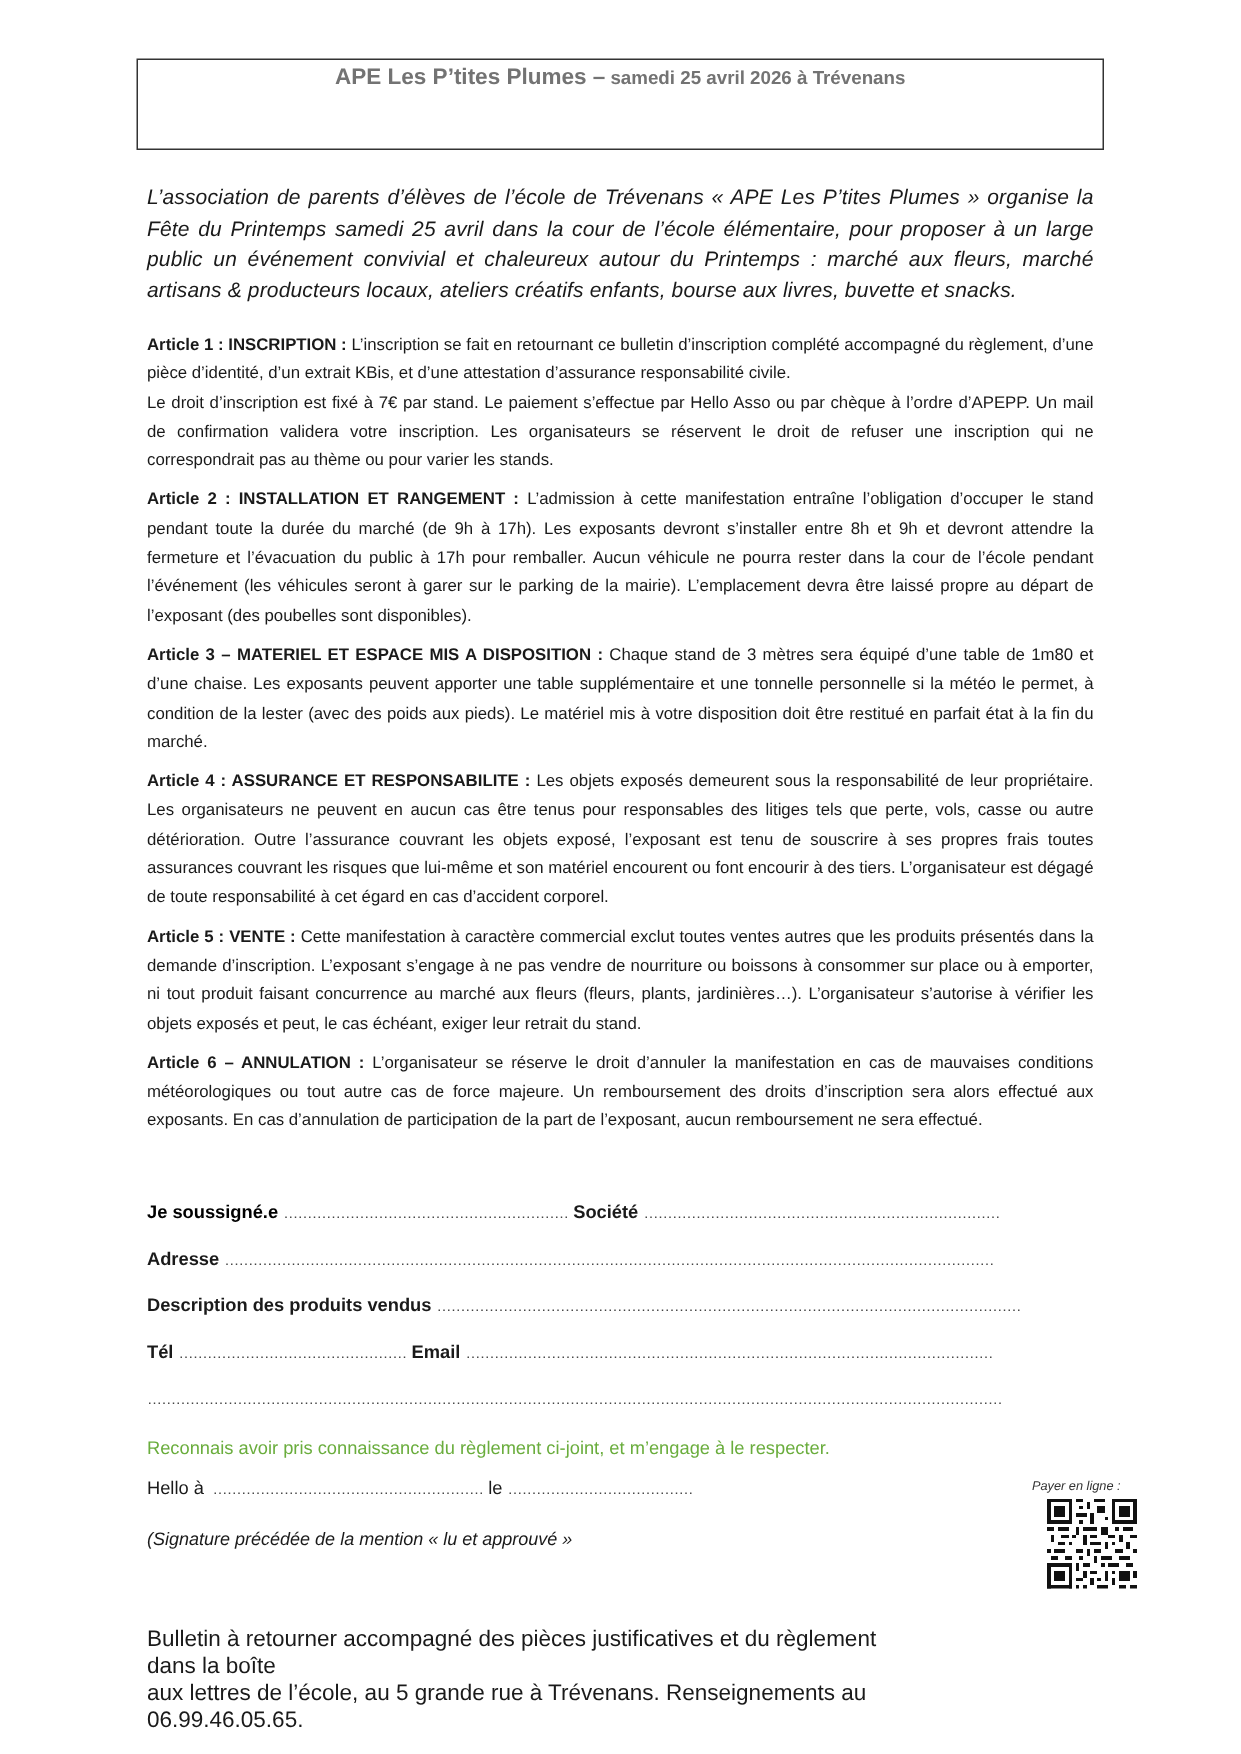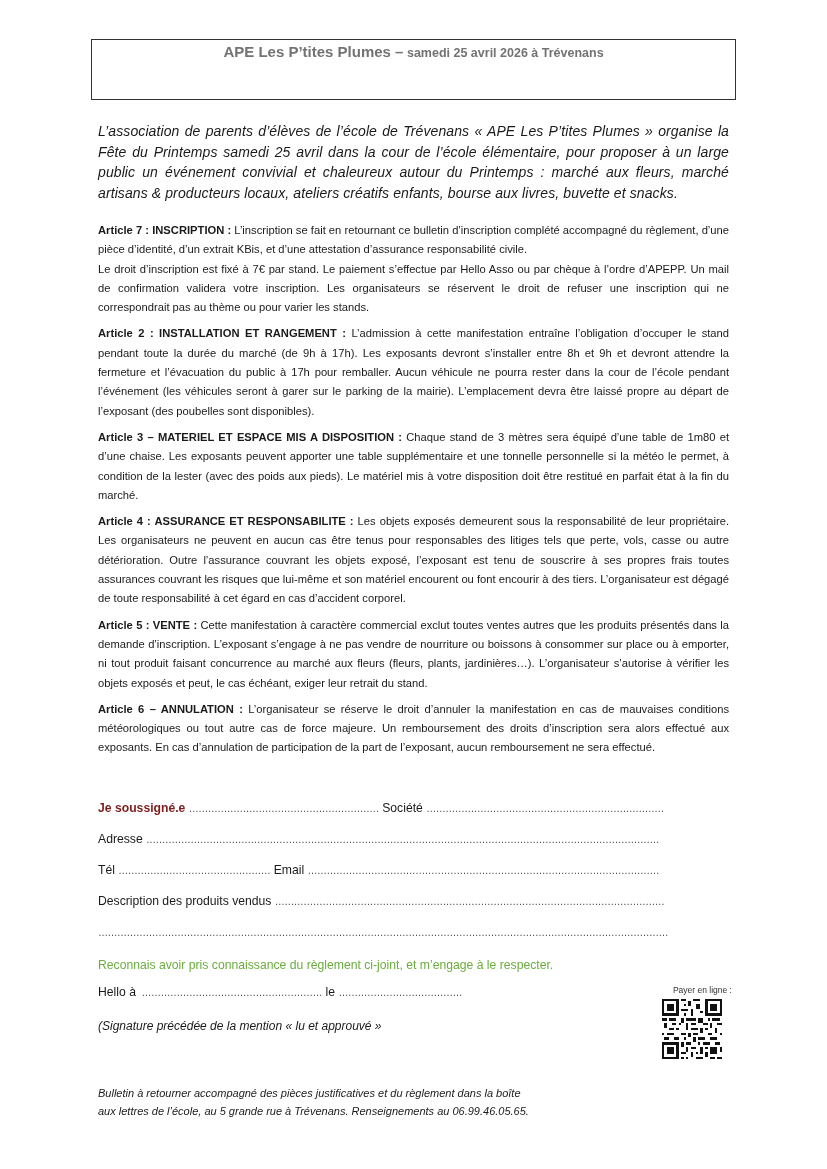--- a/index.html
+++ b/index.html
@@ -80,23 +80,24 @@
       font-size: 12.2px;
     }
     .form-row {
       height: 31px;
       line-height: 24px;
       white-space: nowrap;
       overflow: hidden;
     }
     .form-row .label {
       display: inline;
+      font-weight: bold;
     }
     .form-row .label.green {
-      color: #7f1d1d;
+      color: #000000;
       font-weight: bold;
       text-align: right;
     }
     .dots {
       display: inline;
       color: #444;
       letter-spacing: -0.5px;
       font-size: 10px;
     }
     .commit {
@@ -115,60 +116,60 @@
     }
     .signature-note {
       position: absolute;
       left: 98px;
       top: 1019px;
       font-style: italic;
       font-size: 12px;
     }
     .qr-block {
       position: absolute;
-      left: 652px;
+      left: 688px;
       top: 985px;
       width: 80px;
-      text-align: right;
+      text-align: left;
+      font-style: italic;
     }
     .qr-label {
       font-size: 8.5px;
       color: #333;
       margin-bottom: 4px;
     }
     .qr-code {
       width: 60px;
       height: 60px;
       margin: 0 auto;
       display: block;
     }
     .footer {
       position: absolute;
       left: 98px;
       top: 1084px;
       width: 520px;
-      font-style: italic;
-      font-size: 11px;
+      font-size: 15px;
       line-height: 18px;
     }
   </style>
 </head>
 <body>
 
 <div class="header-box">
   <div class="header-sub">
     <span>APE Les P’tites Plumes –</span><span class="small"> samedi 25 avril 2026 à Trévenans</span>
   </div>
 </div>
 
 <div class="intro">L’association de parents d’élèves de l’école de Trévenans « APE Les P’tites Plumes » organise la Fête du Printemps samedi 25 avril dans la cour de l’école élémentaire, pour proposer à un large public un événement convivial et chaleureux autour du Printemps : marché aux fleurs, marché artisans &amp; producteurs locaux, ateliers créatifs enfants, bourse aux livres, buvette et snacks.</div>
 
 <div class="articles">
   <div class="article">
-    <p><span class="heading">Article 7 : INSCRIPTION :</span><span> L’inscription se fait en retournant ce bulletin d’inscription complété accompagné du règlement, d’une pièce d’identité, d’un extrait KBis, et d’une attestation d’assurance responsabilité civile.</span></p>
+    <p><span class="heading">Article 1 : INSCRIPTION :</span><span> L’inscription se fait en retournant ce bulletin d’inscription complété accompagné du règlement, d’une pièce d’identité, d’un extrait KBis, et d’une attestation d’assurance responsabilité civile.</span></p>
     <p>Le droit d’inscription est fixé à 7€ par stand. Le paiement s’effectue par Hello Asso ou par chèque à l’ordre d’APEPP. Un mail de confirmation validera votre inscription. Les organisateurs se réservent le droit de refuser une inscription qui ne correspondrait pas au thème ou pour varier les stands.</p>
   </div>
   <div class="article">
     <p><span class="heading">Article 2 : INSTALLATION ET RANGEMENT :</span><span> L’admission à cette manifestation entraîne l’obligation d’occuper le stand pendant toute la durée du marché (de 9h à 17h). Les exposants devront s’installer entre 8h et 9h et devront attendre la fermeture et l’évacuation du public à 17h pour remballer. Aucun véhicule ne pourra rester dans la cour de l’école pendant l’événement (les véhicules seront à garer sur le parking de la mairie). L’emplacement devra être laissé propre au départ de l’exposant (des poubelles sont disponibles).</span></p>
   </div>
   <div class="article">
     <p><span class="heading">Article 3 – MATERIEL ET ESPACE MIS A DISPOSITION :</span><span> Chaque stand de 3 mètres sera équipé d’une table de 1m80 et d’une chaise. Les exposants peuvent apporter une table supplémentaire et une tonnelle personnelle si la météo le permet, à condition de la lester (avec des poids aux pieds). Le matériel mis à votre disposition doit être restitué en parfait état à la fin du marché.</span></p>
   </div>
   <div class="article">
     <p><span class="heading">Article 4 : ASSURANCE ET RESPONSABILITE :</span><span> Les objets exposés demeurent sous la responsabilité de leur propriétaire. Les organisateurs ne peuvent en aucun cas être tenus pour responsables des litiges tels que perte, vols, casse ou autre détérioration. Outre l’assurance couvrant les objets exposé, l’exposant est tenu de souscrire à ses propres frais toutes assurances couvrant les risques que lui-même et son matériel encourent ou font encourir à des tiers. L’organisateur est dégagé de toute responsabilité à cet égard en cas d’accident corporel.</span></p>
@@ -186,28 +187,28 @@
     <span class="label green">Je soussigné.e</span>
     <span class="dots">……………………………………………………</span>
     <span class="label">Société</span>
     <span class="dots">…………………………………………………………………</span>
   </div>
   <div class="form-row">
     <span class="label">Adresse</span>
     <span class="dots">………………………………………………………………………………………………………………………………………………</span>
   </div>
   <div class="form-row">
+    <span class="label">Description des produits vendus</span>
+    <span class="dots">……………………………………………………………………………………………………………</span>
+  </div>
+  <div class="form-row">
     <span class="label">Tél</span>
     <span class="dots">…………………………………………</span>
     <span class="label">Email</span>
     <span class="dots">…………………………………………………………………………………………………</span>
-  </div>
-  <div class="form-row">
-    <span class="label">Description des produits vendus</span>
-    <span class="dots">……………………………………………………………………………………………………………</span>
   </div>
   <div class="form-row">
     <span class="dots">………………………………………………………………………………………………………………………………………………………………</span>
   </div>
   <div class="commit">Reconnais avoir pris connaissance du règlement ci-joint, et m’engage à le respecter.</div>
 </div>
 
 <div class="signature-row">
   <span>Hello à</span>
   <span class="dots">&nbsp;…………………………………………………</span>

